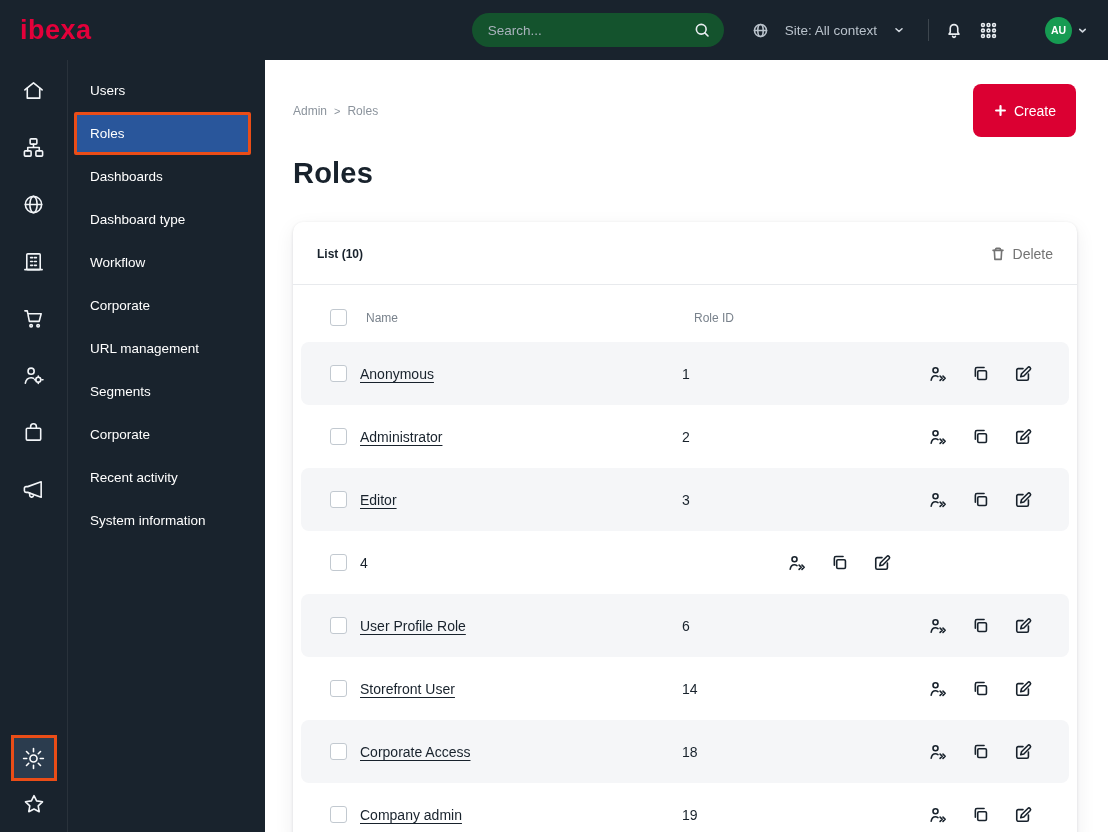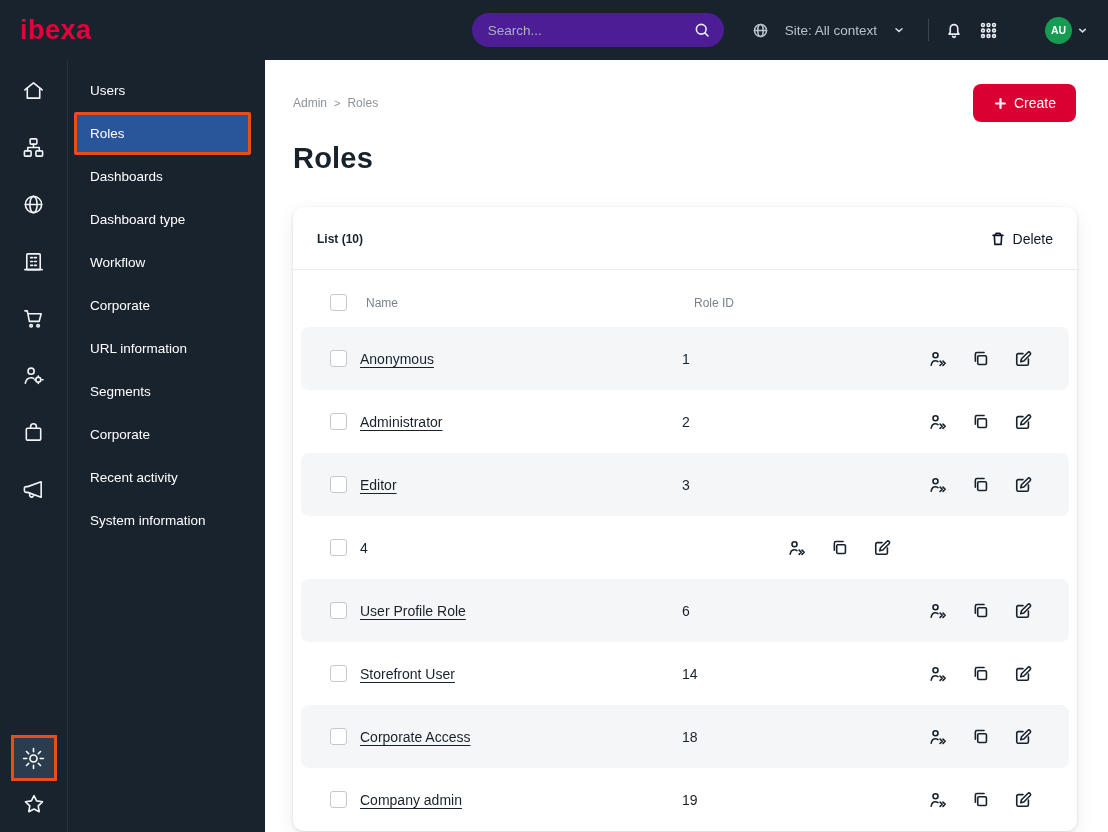--- a/index.html
+++ b/index.html
@@ -10,21 +10,21 @@
     color:#18222c;
     box-shadow: inset 0 0 0 1px #d4d9de;
   }
   .icon { display:block; }
   .icon * { vector-effect:non-scaling-stroke; }
   svg { stroke:currentColor; fill:none; stroke-width:1.6; stroke-linecap:round; stroke-linejoin:round; }
 
   
   .topbar { height:60px; background:#19232d; display:flex; align-items:center; padding:0 20px; }
   .logo { font-size:27px; font-weight:800; color:#e4003a; letter-spacing:.5px; line-height:1; }
-  .search { margin-left:auto; width:252px; height:34px; background:#4c1d95; border-radius:17px;
+  .search { margin-left:auto; width:252px; height:34px; background:#14532d; border-radius:17px;
             display:flex; align-items:center; justify-content:space-between; padding:0 13px 0 16px; cursor:text; }
   .search-ph { color:#a9b2bc; font-size:13.5px; }
   .search .icon { color:#e9edf1; }
   .top-right { display:flex; align-items:center; margin-left:28px; gap:15px; }
   .site-context { display:flex; align-items:center; gap:16px; color:#b9c2cb; font-size:13.5px; cursor:pointer; margin-right:8px; }
   .tb-divider { width:1px; height:22px; background:rgba(255,255,255,.16); }
   .tb-btn { background:none; border:none; color:#e9edf1; cursor:pointer; display:flex; align-items:center; }
   .avatar-wrap { display:flex; align-items:center; gap:5px; cursor:pointer;margin-left:32px; }
   .avatar { width:27px; height:27px; border-radius:50%; background:#169b52; color:#fff;
             font-size:10.5px; font-weight:700; display:flex; align-items:center; justify-content:center; }
@@ -45,30 +45,30 @@
                color:#fff; font-size:13.5px; cursor:pointer; }
   .side-item.selected { background:#29569b; border:3px solid #ea4d17; border-radius:2px;
                         margin:0 14px 0 6px; padding-left:13px; }
 
   
   .main { flex:1; background:#fff; overflow:hidden; }
   .main-top { display:flex; align-items:center; justify-content:space-between; padding:24px 32px 0 28px; }
   .breadcrumb { font-size:12px; color:#8b939c; display:flex; align-items:center; gap:7px; }
   .crumb { cursor:pointer; }
   .crumb-sep { font-size:11px; color:#8b939c; }
-  .create-btn { height:38px; background:#db0032; color:#fff; border:none; border-radius:8px;
+  .create-btn { height:53px; background:#db0032; color:#fff; border:none; border-radius:8px;
                 font-size:14px; font-weight:500; display:flex; align-items:center; gap:6px;
                 padding:8px 20px; cursor:pointer; font-family:inherit; }
   .page-title { font-size:29px; font-weight:800; color:#18222c; margin:20px 0 0 28px; letter-spacing:.2px; }
 
   .card { margin:32px 31px 0 28px; background:#fff; border-radius:10px;
           box-shadow:0 1px 3px rgba(25,35,45,.14), 0 6px 20px rgba(25,35,45,.07); }
   .card-head { display:flex; align-items:center; justify-content:space-between; padding:24px 24px 22px; }
   .list-title { font-size:12px; font-weight:700; color:#18222c; }
-  .delete-btn { display:flex; align-items:flex-start; gap:7px; color:#0f172a; font-size:14px;
+  .delete-btn { display:flex; align-items:flex-start; gap:7px; color:#737373; font-size:14px;
                 background:none; border:none; cursor:pointer; font-family:inherit; }
   .card-divider { height:1px; background:#e8eaed; }
 
   .thead { display:grid; grid-template-columns:18px 310px 1fr 129px; column-gap:18px;
            align-items:center; padding:24px 44px 16px 37px; }
   .th { font-size:12px; color:#79828c; }
   .row { display:grid; grid-template-columns:18px 310px 1fr 129px; column-gap:12px;
          align-items:center; height:63px; margin:0 8px; padding:0 36px 0 29px; border-radius:8px; }
   .row:nth-child(odd) { background:#f5f6f8; }
   .checkbox { width:17px; height:17px; border:1.5px solid #c2c9d0; border-radius:3px; background:#fff; cursor:pointer; }
@@ -206,21 +206,21 @@
     </div>
   </nav>
 
   <nav class="sidebar">
     <div class="side-item">Users</div>
     <div class="side-item selected">Roles</div>
     <div class="side-item">Dashboards</div>
     <div class="side-item">Dashboard type</div>
     <div class="side-item">Workflow</div>
     <div class="side-item">Corporate</div>
-    <div class="side-item">URL information</div>
+    <div class="side-item">URL management</div>
     <div class="side-item">Segments</div>
     <div class="side-item">Corporate</div>
     <div class="side-item">Recent activity</div>
     <div class="side-item">System information</div>
   </nav>
 
   <main class="main">
     <div class="main-top">
       <div class="breadcrumb">
         <span class="crumb">Admin</span>

